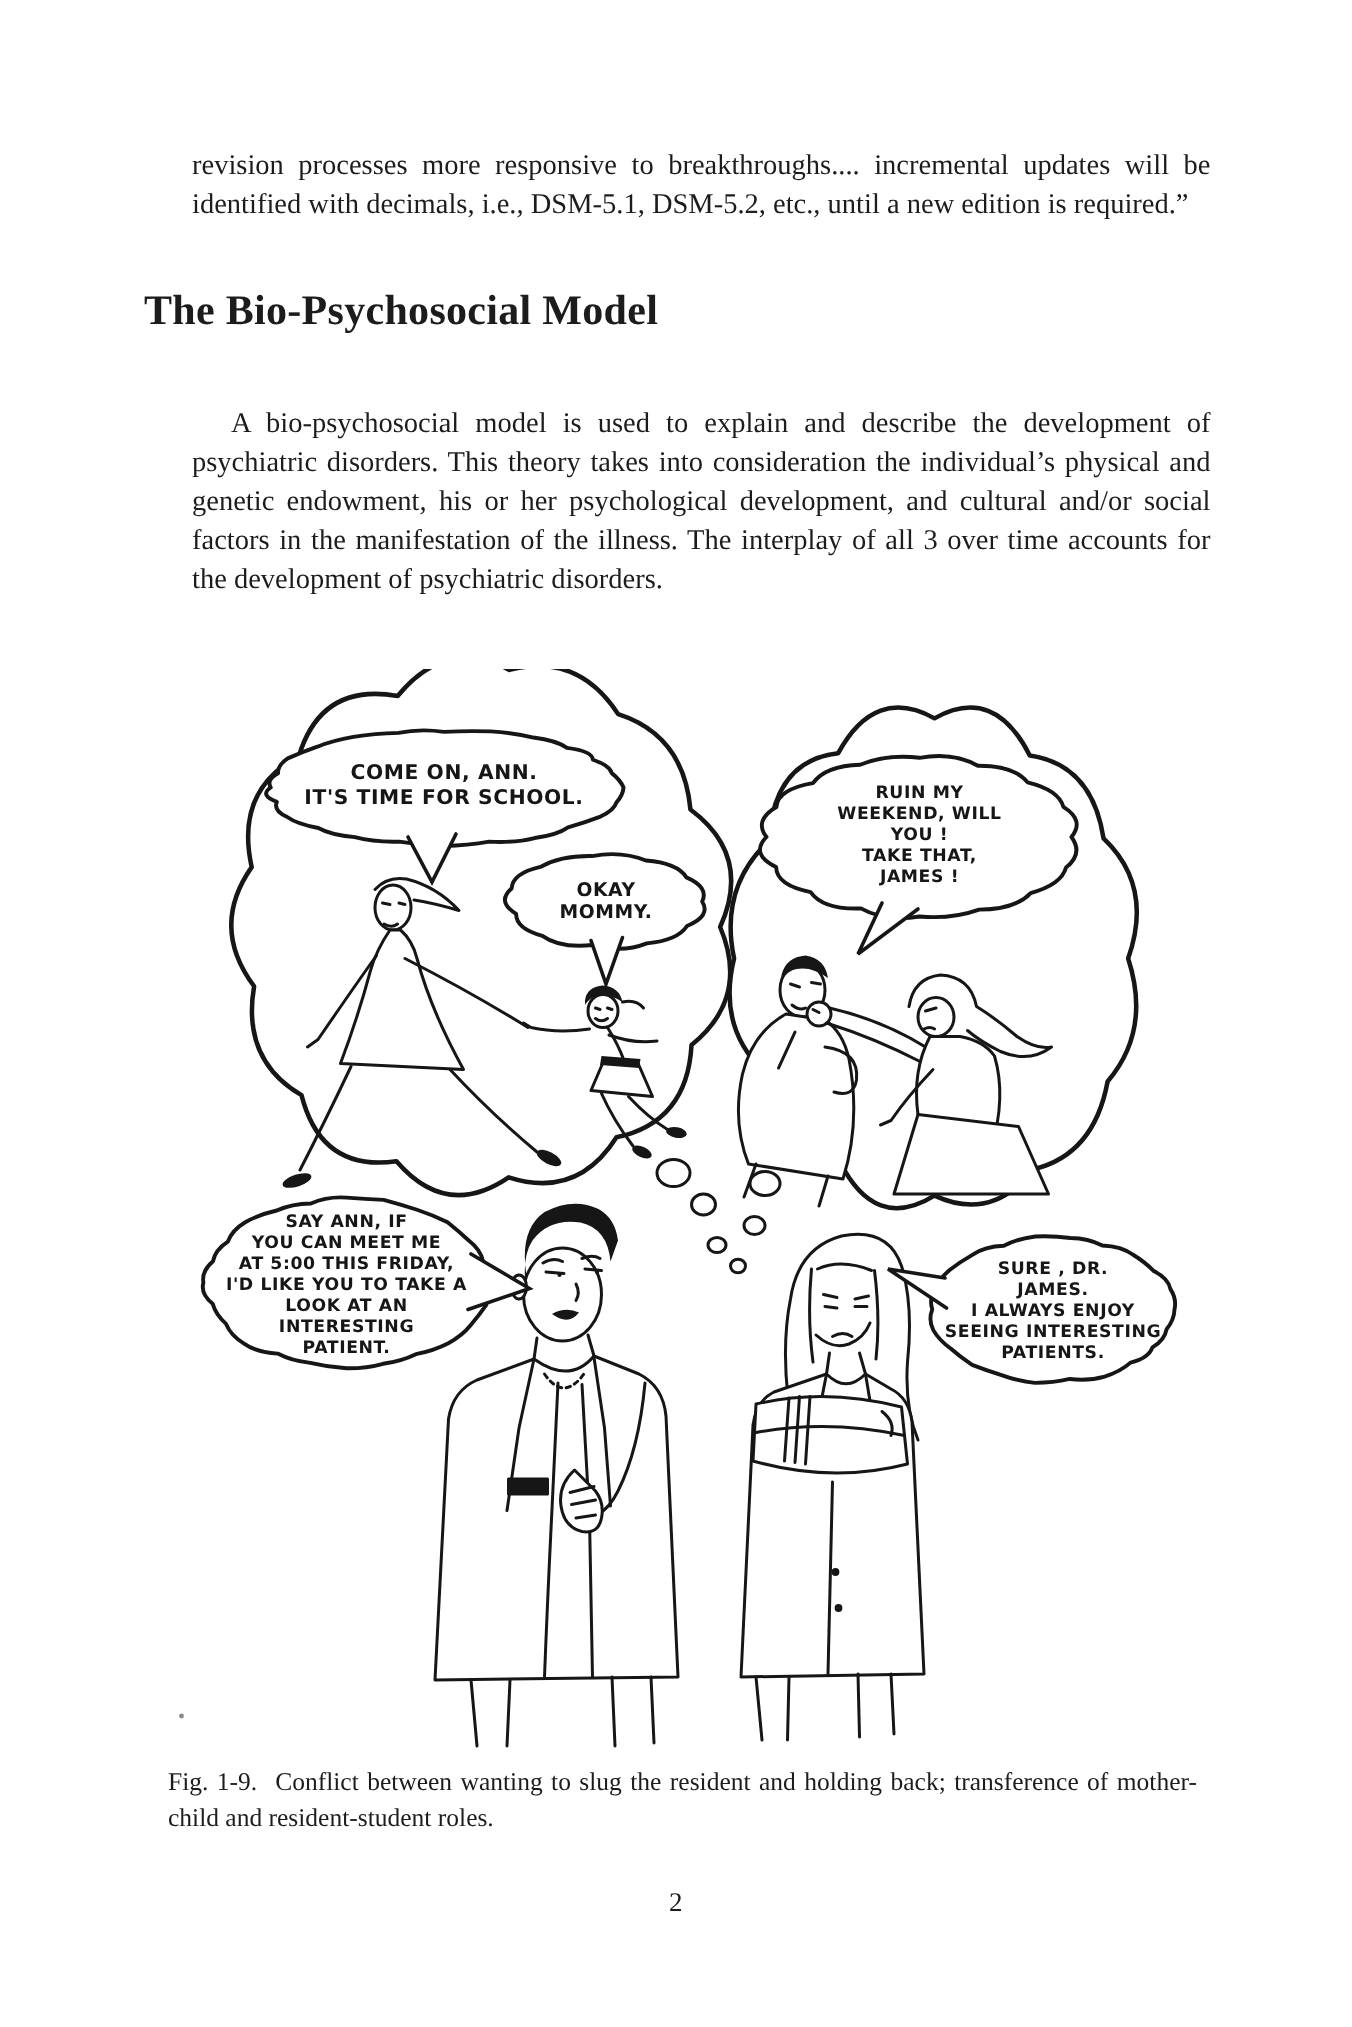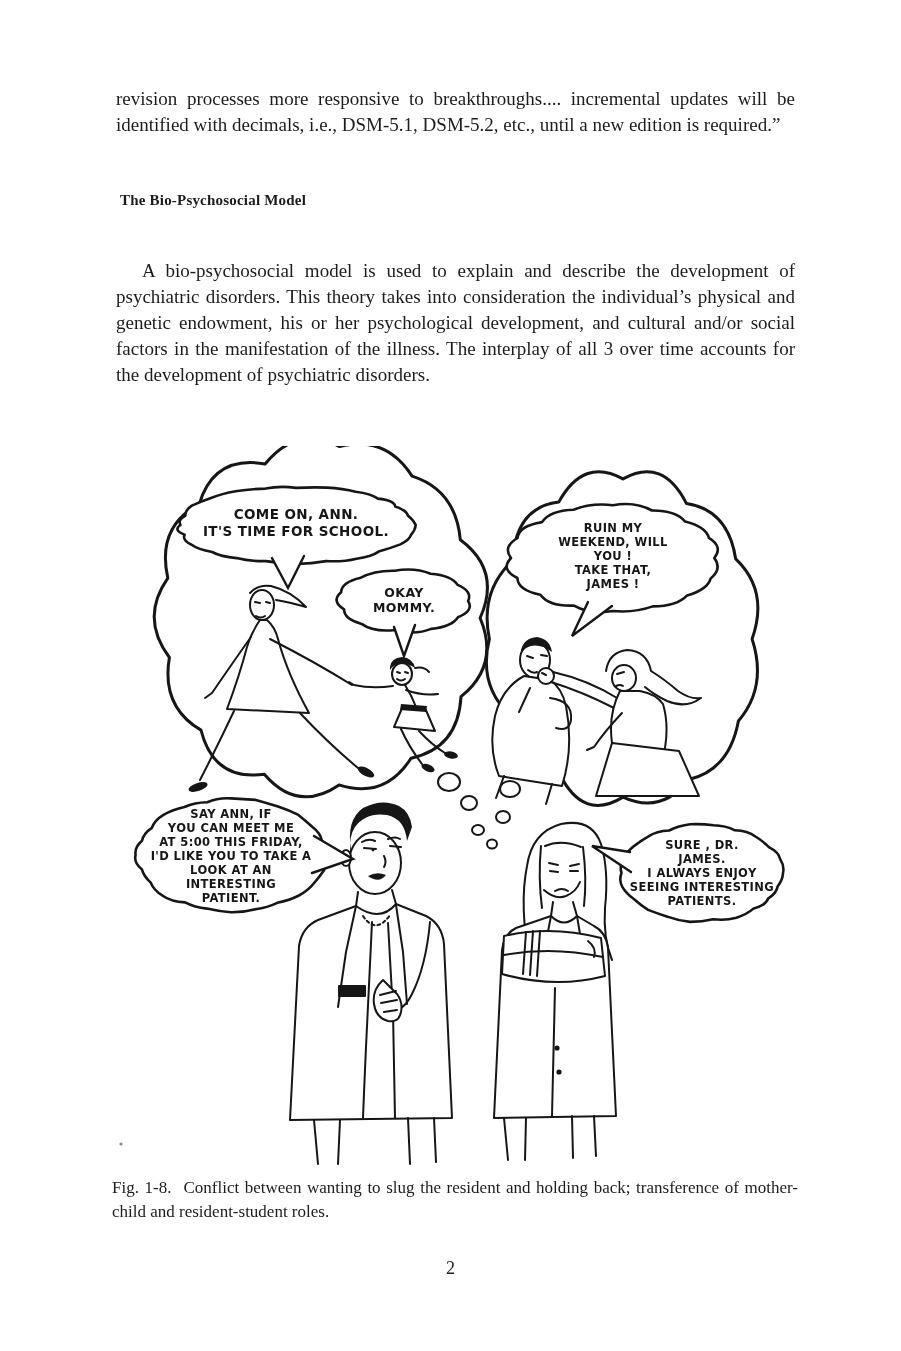--- a/index.html
+++ b/index.html
@@ -1,23 +1,23 @@
 <!DOCTYPE html>
 <html><head>
 <meta charset="utf-8">
 <style>
   html,body{margin:0;padding:0;}
   body{width:901px;height:1351px;background:#ffffff;position:relative;
        font-family:"Liberation Serif", serif;color:#1c1c1c;overflow:hidden;}
   .page{position:absolute;inset:0;background:#fff;}
-  .body-text{position:absolute;left:112px;width:679px;margin:4px;
+  .body-text{position:absolute;left:112px;width:679px;margin:16px;
              font-size:19px;line-height:26px;text-align:justify;}
   .p1{top:82px;}
-  .heading{position:absolute;left:120px;top:192px;margin:0;
-           font-size:15px;font-weight:bold;letter-spacing:.2px;}
+  .heading{position:absolute;left:96px;top:192px;margin:0;
+           font-size:28px;font-weight:bold;letter-spacing:.2px;}
   .p2{top:254px;text-indent:26px;}
   figure.cartoon{position:absolute;left:100px;top:446px;width:700px;height:722px;margin:0;}
   .caption{position:absolute;left:112px;top:1176px;width:686px;margin:0;
            font-size:17px;line-height:24px;text-align:justify;}
   .caption .lbl{margin-right:12px;}
   .page-number{position:absolute;left:0;right:0;top:1258px;text-align:center;font-size:18px;}
   
   svg text{font-family:"DejaVu Sans", sans-serif;font-weight:700;fill:#161616;
            text-anchor:middle;letter-spacing:.4px;}
   .ink{fill:none;stroke:#161616;stroke-width:2;stroke-linecap:round;stroke-linejoin:round;}
@@ -180,16 +180,16 @@
         <text x="602" y="417" font-size="11.5">JAMES.</text>
         <text x="602" y="431" font-size="11.5">I ALWAYS ENJOY</text>
         <text x="602" y="445" font-size="11.5">SEEING INTERESTING</text>
         <text x="602" y="459" font-size="11.5">PATIENTS.</text>
       </g>
 
       <circle cx="21" cy="698" r="1.6" fill="#8a8a8a"></circle>
     </svg>
   </figure>
 
-  <p class="caption"><span class="lbl">Fig. 1-8.</span><span>Conflict between wanting to slug the resident and holding back; transference of mother-child and resident-student roles.</span></p>
+  <p class="caption"><span class="lbl">Fig. 1-9.</span><span>Conflict between wanting to slug the resident and holding back; transference of mother-child and resident-student roles.</span></p>
 
   <div class="page-number">2</div>
 </div>
 
 </body></html>

